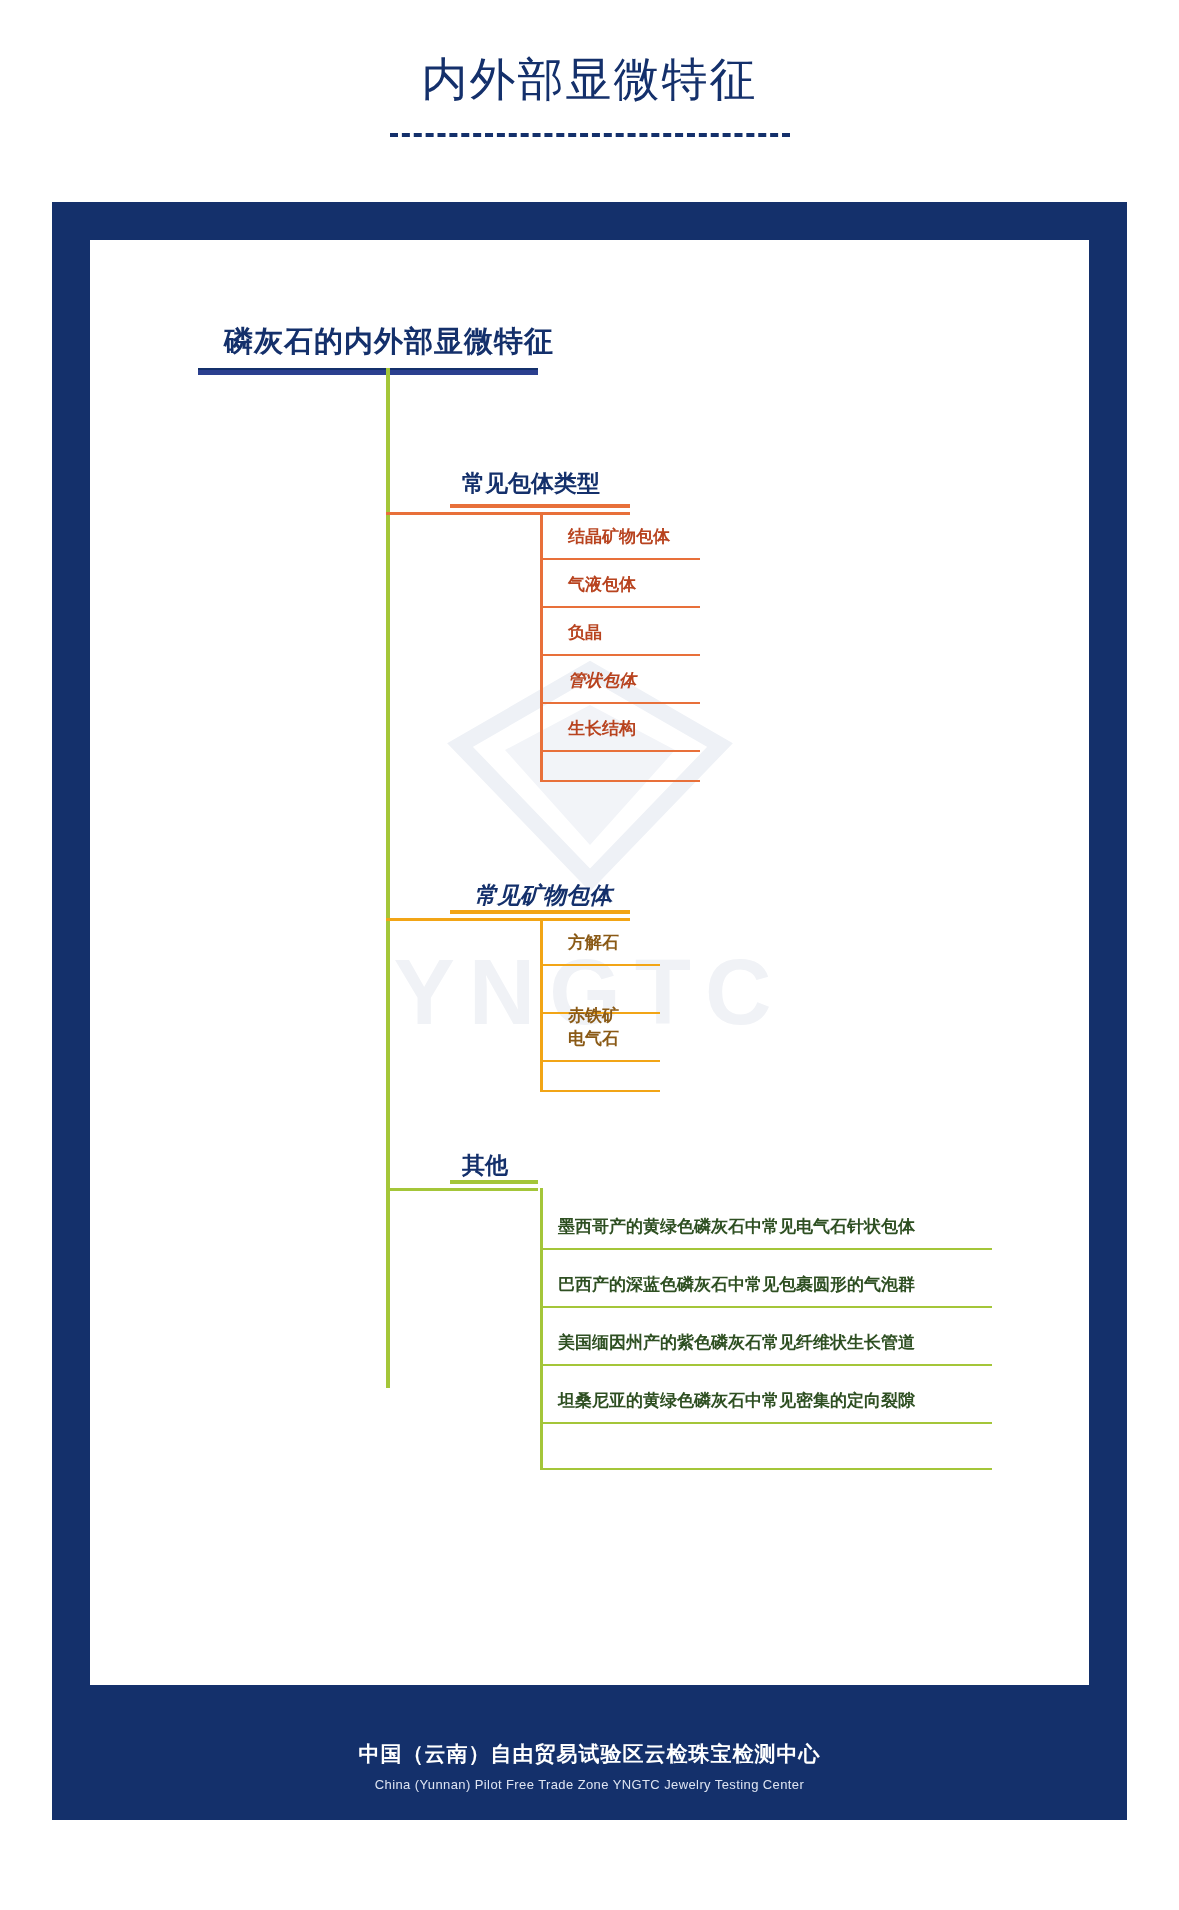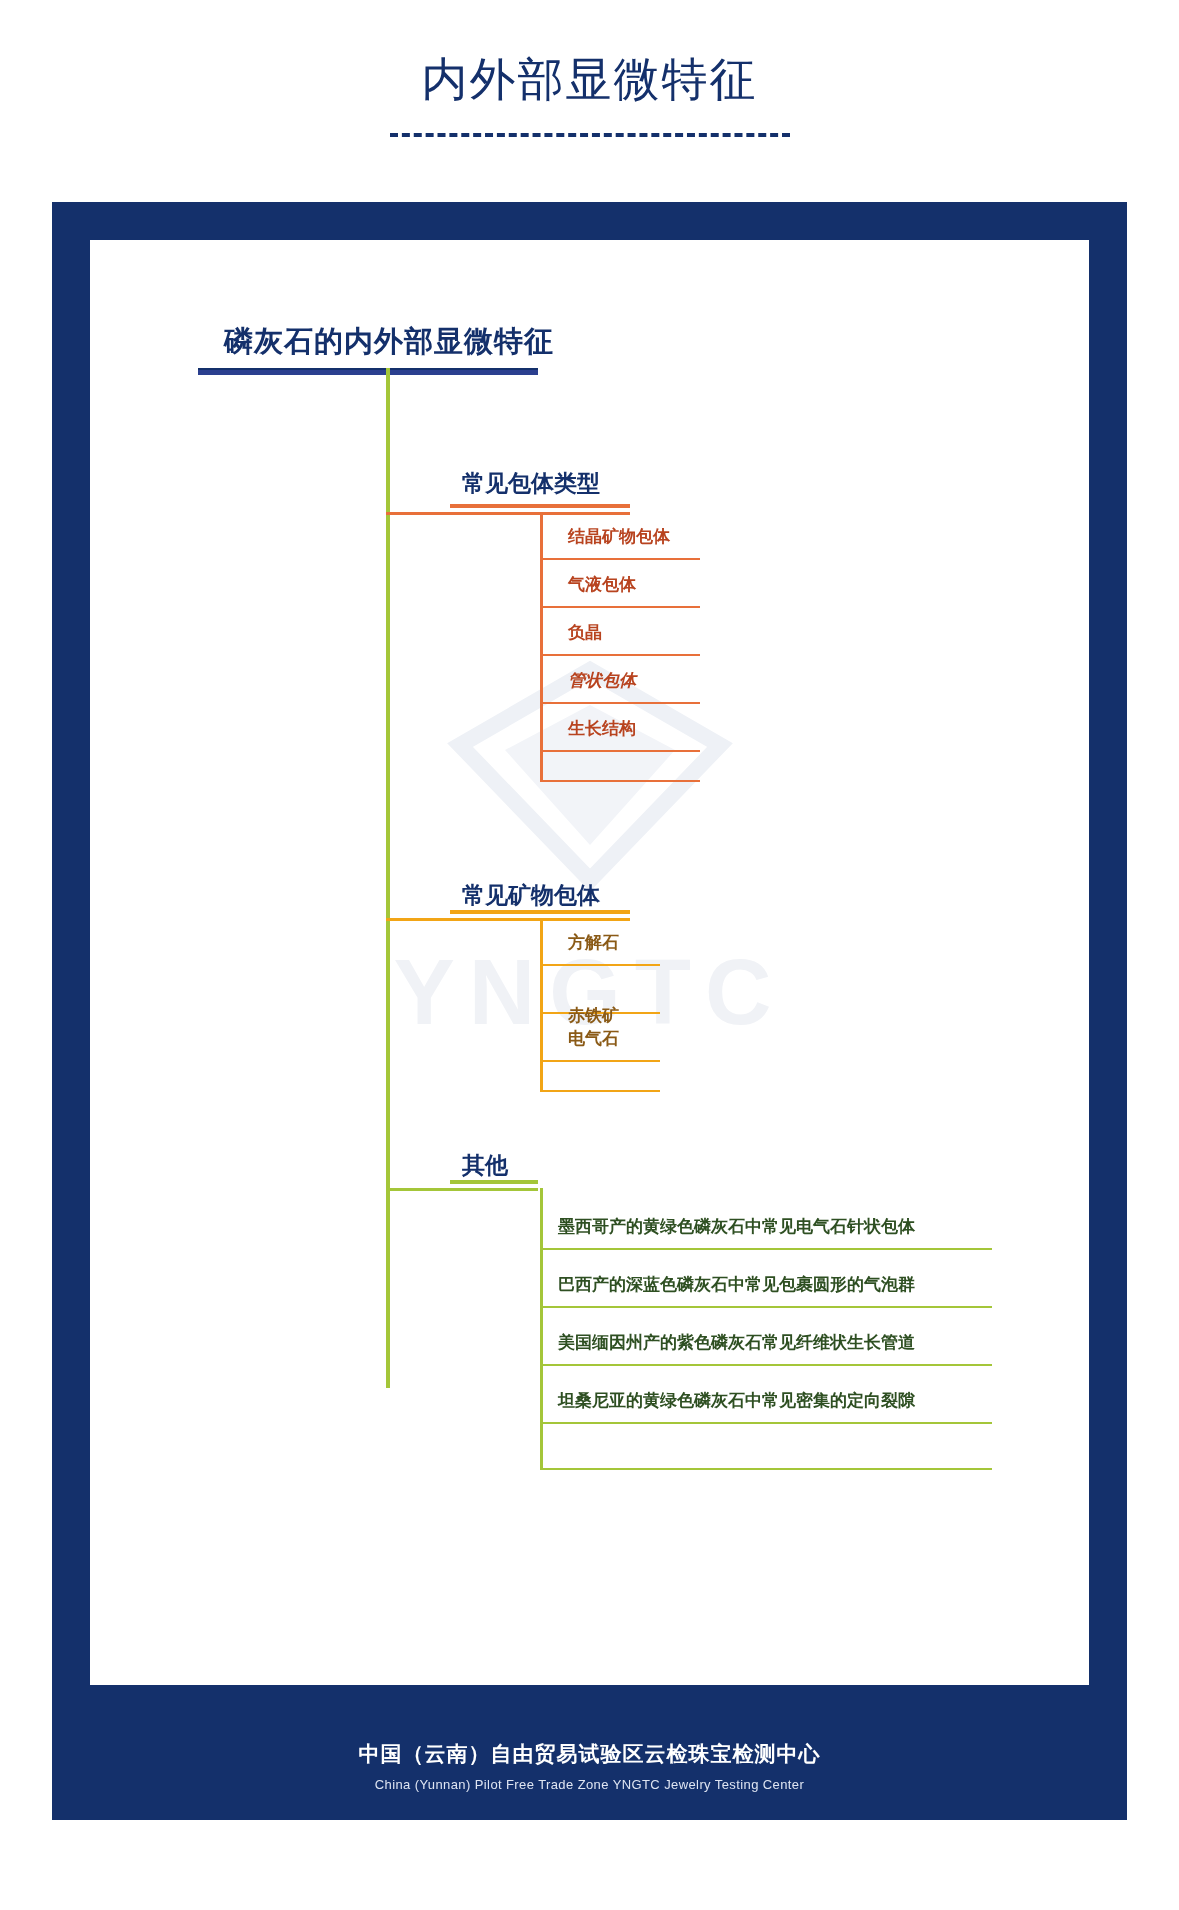--- a/index.html
+++ b/index.html
@@ -107,21 +107,21 @@
     height: 7px;
     background: #2b3f8f;
     border-top: 2px solid #14306b;
     box-sizing: border-box;
   }
 
   .branch-label {
     font-size: 23px;
   }
   .l1-a { left: 372px; top: 228px; }
-  .l1-b { left: 372px; top: 640px; }
+  .l1-b { left: 384px; top: 640px; font-style: italic; }
   .l1-c { left: 372px; top: 910px; }
 
   .leaf {
     position: absolute;
     font-size: 17px;
     font-weight: bold;
     white-space: nowrap;
   }
   .leaf-orange { color: #b8431f; }
   .leaf-amber  { color: #8a5a16; }

